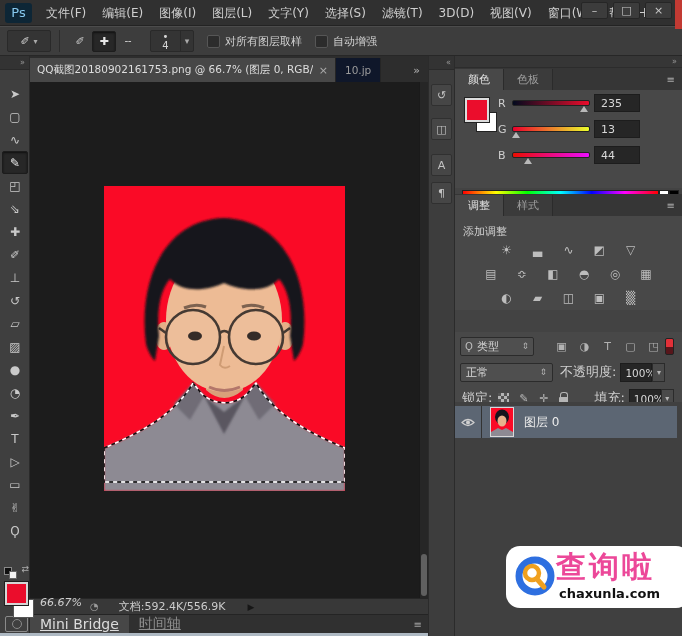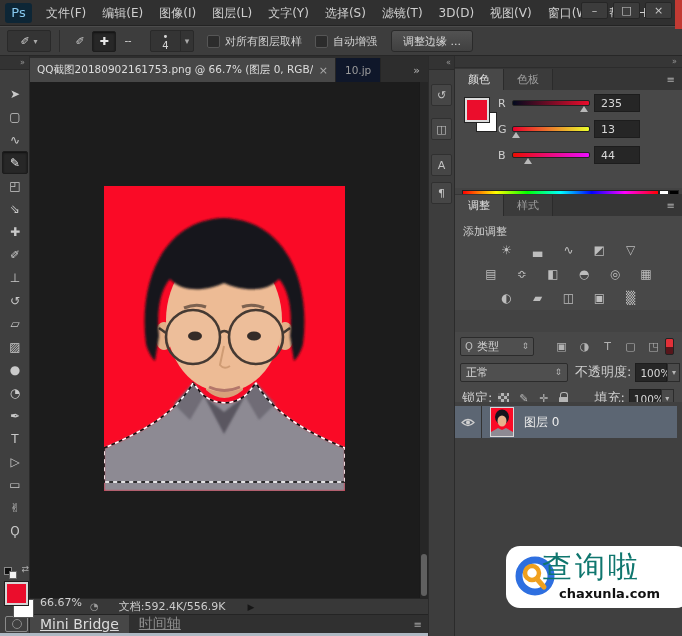--- a/index.html
+++ b/index.html
@@ -56,21 +56,21 @@
   .tab-overflow { margin-left:auto; color:#b5b5b5; font-size:11px; padding:0 8px 5px 0; }
 
   
   .canvas { position:absolute; left:30px; top:82px; width:398px; height:516px; background:#1c1c1c; }
   .photo { position:absolute; left:74px; top:104px; width:241px; height:305px; }
   .vscroll { position:absolute; right:0; top:0; bottom:0; width:9px; background:#262626; border-left:1px solid #1a1a1a; }
   .vthumb { position:absolute; left:1px; right:1px; bottom:2px; height:42px; background:#606060; border-radius:3px; }
 
   
   .statusbar { position:absolute; left:30px; top:598px; width:398px; height:16px; background:#383838; border-top:1px solid #262626; display:flex; align-items:center; font-size:11px; }
-  .sb-zoom { color:#cfcfcf; padding:0 8px 8px 10px; }
+  .sb-zoom { color:#cfcfcf; padding:0 8px 8px 10px;font-style:italic; }
   .sb-icon { color:#9a9a9a; font-size:10px; padding-right:20px; }
   .sb-doc { color:#cccccc; }
   .sb-arrow { color:#161616; font-size:9px; margin-left:22px; }
 
   
   .bottombar { position:absolute; left:30px; top:614px; width:398px; height:19px; background:#303030; border-top:1px solid #242424; display:flex; align-items:center; }
   .bb-tab { height:19px; display:flex; align-items:center; padding:0 10px; font-size:14px;text-decoration:underline; }
   .bb-tab.active { background:#474747; color:#dcdcdc; }
   .bb-tab.dim { color:#8c8c8c; }
   .bb-menu { margin-left:auto; color:#a2a2a2; font-size:10px; padding-right:6px; }
@@ -111,40 +111,40 @@
   .adj-ic { width:18px; height:16px; display:flex; align-items:center; justify-content:center; color:#bdbdbd; font-size:12px; }
 
   
   .lr-row { position:absolute; left:0; width:227px; height:24px; display:flex; align-items:center; }
   .kind-combo { margin-left:5px; width:74px; height:19px; background:#4f4f4f; border:1px solid #2b2b2b; border-radius:2px; display:flex; align-items:center; gap:4px; padding:0 4px; color:#d6d6d6; }
   .kind-combo .mag { font-size:10px; color:#bdbdbd; }
   .kind-combo .spin { margin-left:auto; font-size:9px; color:#b0b0b0; }
   .lyr-filter-ic { width:19px; height:17px; display:flex; align-items:center; justify-content:center; color:#b2b2b2; font-size:11px; margin-left:4px; }
   .lyr-filter-ic:first-of-type { margin-left:18px; }
   .red-toggle { position:absolute; right:8px; width:9px; height:17px; border-radius:2px; background:linear-gradient(#e23038 0 55%, #57161b 55% 100%); border:1px solid #222; }
-  .blend-select { margin-left:5px; width:108px; height:19px; background:#4f4f4f; border:1px solid #2b2b2b; border-radius:2px; display:flex; align-items:center; padding:0 5px; color:#dadada; }
+  .blend-select { margin-left:5px; width:93px; height:19px; background:#4f4f4f; border:1px solid #2b2b2b; border-radius:2px; display:flex; align-items:center; padding:0 5px; color:#dadada; }
   .blend-select .spin { margin-left:auto; font-size:9px; color:#b0b0b0; }
   .sm-label { margin-left:7px; color:#cfcfcf; font-size:13px; white-space:nowrap; }
   .val-well { margin-left:4px; width:32px; height:19px; background:#262626; border:1px solid #1d1d1d; color:#d8d8d8; line-height:18px; padding-left:4px; font-size:10.5px; }
   .dd-btn { width:13px; height:19px; background:#4a4a4a; border:1px solid #2b2b2b; color:#b5b5b5; font-size:8px; display:flex; align-items:center; justify-content:center; }
   .lock-ic { width:17px; height:16px; display:flex; align-items:center; justify-content:center; color:#b5b5b5; font-size:11px; margin-left:3px; }
   .checker { width:11px; height:11px; background-color:#555;
     background-image:linear-gradient(45deg,#b5b5b5 25%,transparent 25%,transparent 75%,#b5b5b5 75%),linear-gradient(45deg,#b5b5b5 25%,transparent 25%,transparent 75%,#b5b5b5 75%);
     background-size:6px 6px; background-position:0 0,3px 3px; }
   .padlock { width:9px; height:7px; background:#b5b5b5; border-radius:1px; position:relative; margin-top:5px; }
   .padlock::before { content:""; position:absolute; top:-5px; left:1px; width:6px; height:5px; border:1.5px solid #b5b5b5; border-bottom:none; border-radius:3px 3px 0 0; }
   .layer-list { position:absolute; left:0; width:227px; background:#404040; }
   .layer-row { position:absolute; left:0; top:4px; width:222px; height:32px; background:#5c6673; display:flex; align-items:center; }
   .eye-cell { width:27px; height:32px; border-right:1px solid #333; display:flex; align-items:center; justify-content:center; }
   .layer-thumb { width:24px; height:30px; margin-left:8px; border:1px solid #d8d8d8; background:#fa0a26; }
   .layer-name { margin-left:10px; color:#ececec; font-size:12px; }
 
   
   .watermark { position:absolute; left:506px; top:546px; width:184px; height:62px; background:#fff; border-radius:14px; z-index:10; overflow:hidden; }
-  .wm-name { position:absolute; left:36px; top:1px; font-family:"DejaVu Serif","Liberation Serif",serif; font-weight:normal; font-size:30px; color:#0f766e; letter-spacing:3px; }
+  .wm-name { position:absolute; left:50px; top:1px; font-family:"DejaVu Serif","Liberation Serif",serif; font-weight:bold; font-size:30px; color:#ec4899; letter-spacing:3px; }
   .wm-domain { position:absolute; left:53px; top:40px; font-weight:bold; font-size:13px; color:#111; }
 </style>
 </head>
 <body>
 
 <div class="app">
 
   <div class="menubar">
     <div class="pslogo">Ps</div>
     <div class="menus">
@@ -181,21 +181,20 @@
       <span class="sz">
         <span>•</span>
         <span>4</span>
       </span>
       <span class="dd">▾</span>
     </div>
     <div class="chk"></div>
     <span class="opt-label">对所有图层取样</span>
     <div class="chk"></div>
     <span class="opt-label">自动增强</span>
-    <div class="refine-btn">调整边缘 ...</div>
   </div>
 
   <div class="toolstrip">
     <div class="ts-head">»</div>
     <div class="tools">
       <div class="tool">➤</div>
       <div class="tool">▢</div>
       <div class="tool">∿</div>
       <div class="tool active">✎</div>
       <div class="tool">◰</div>

